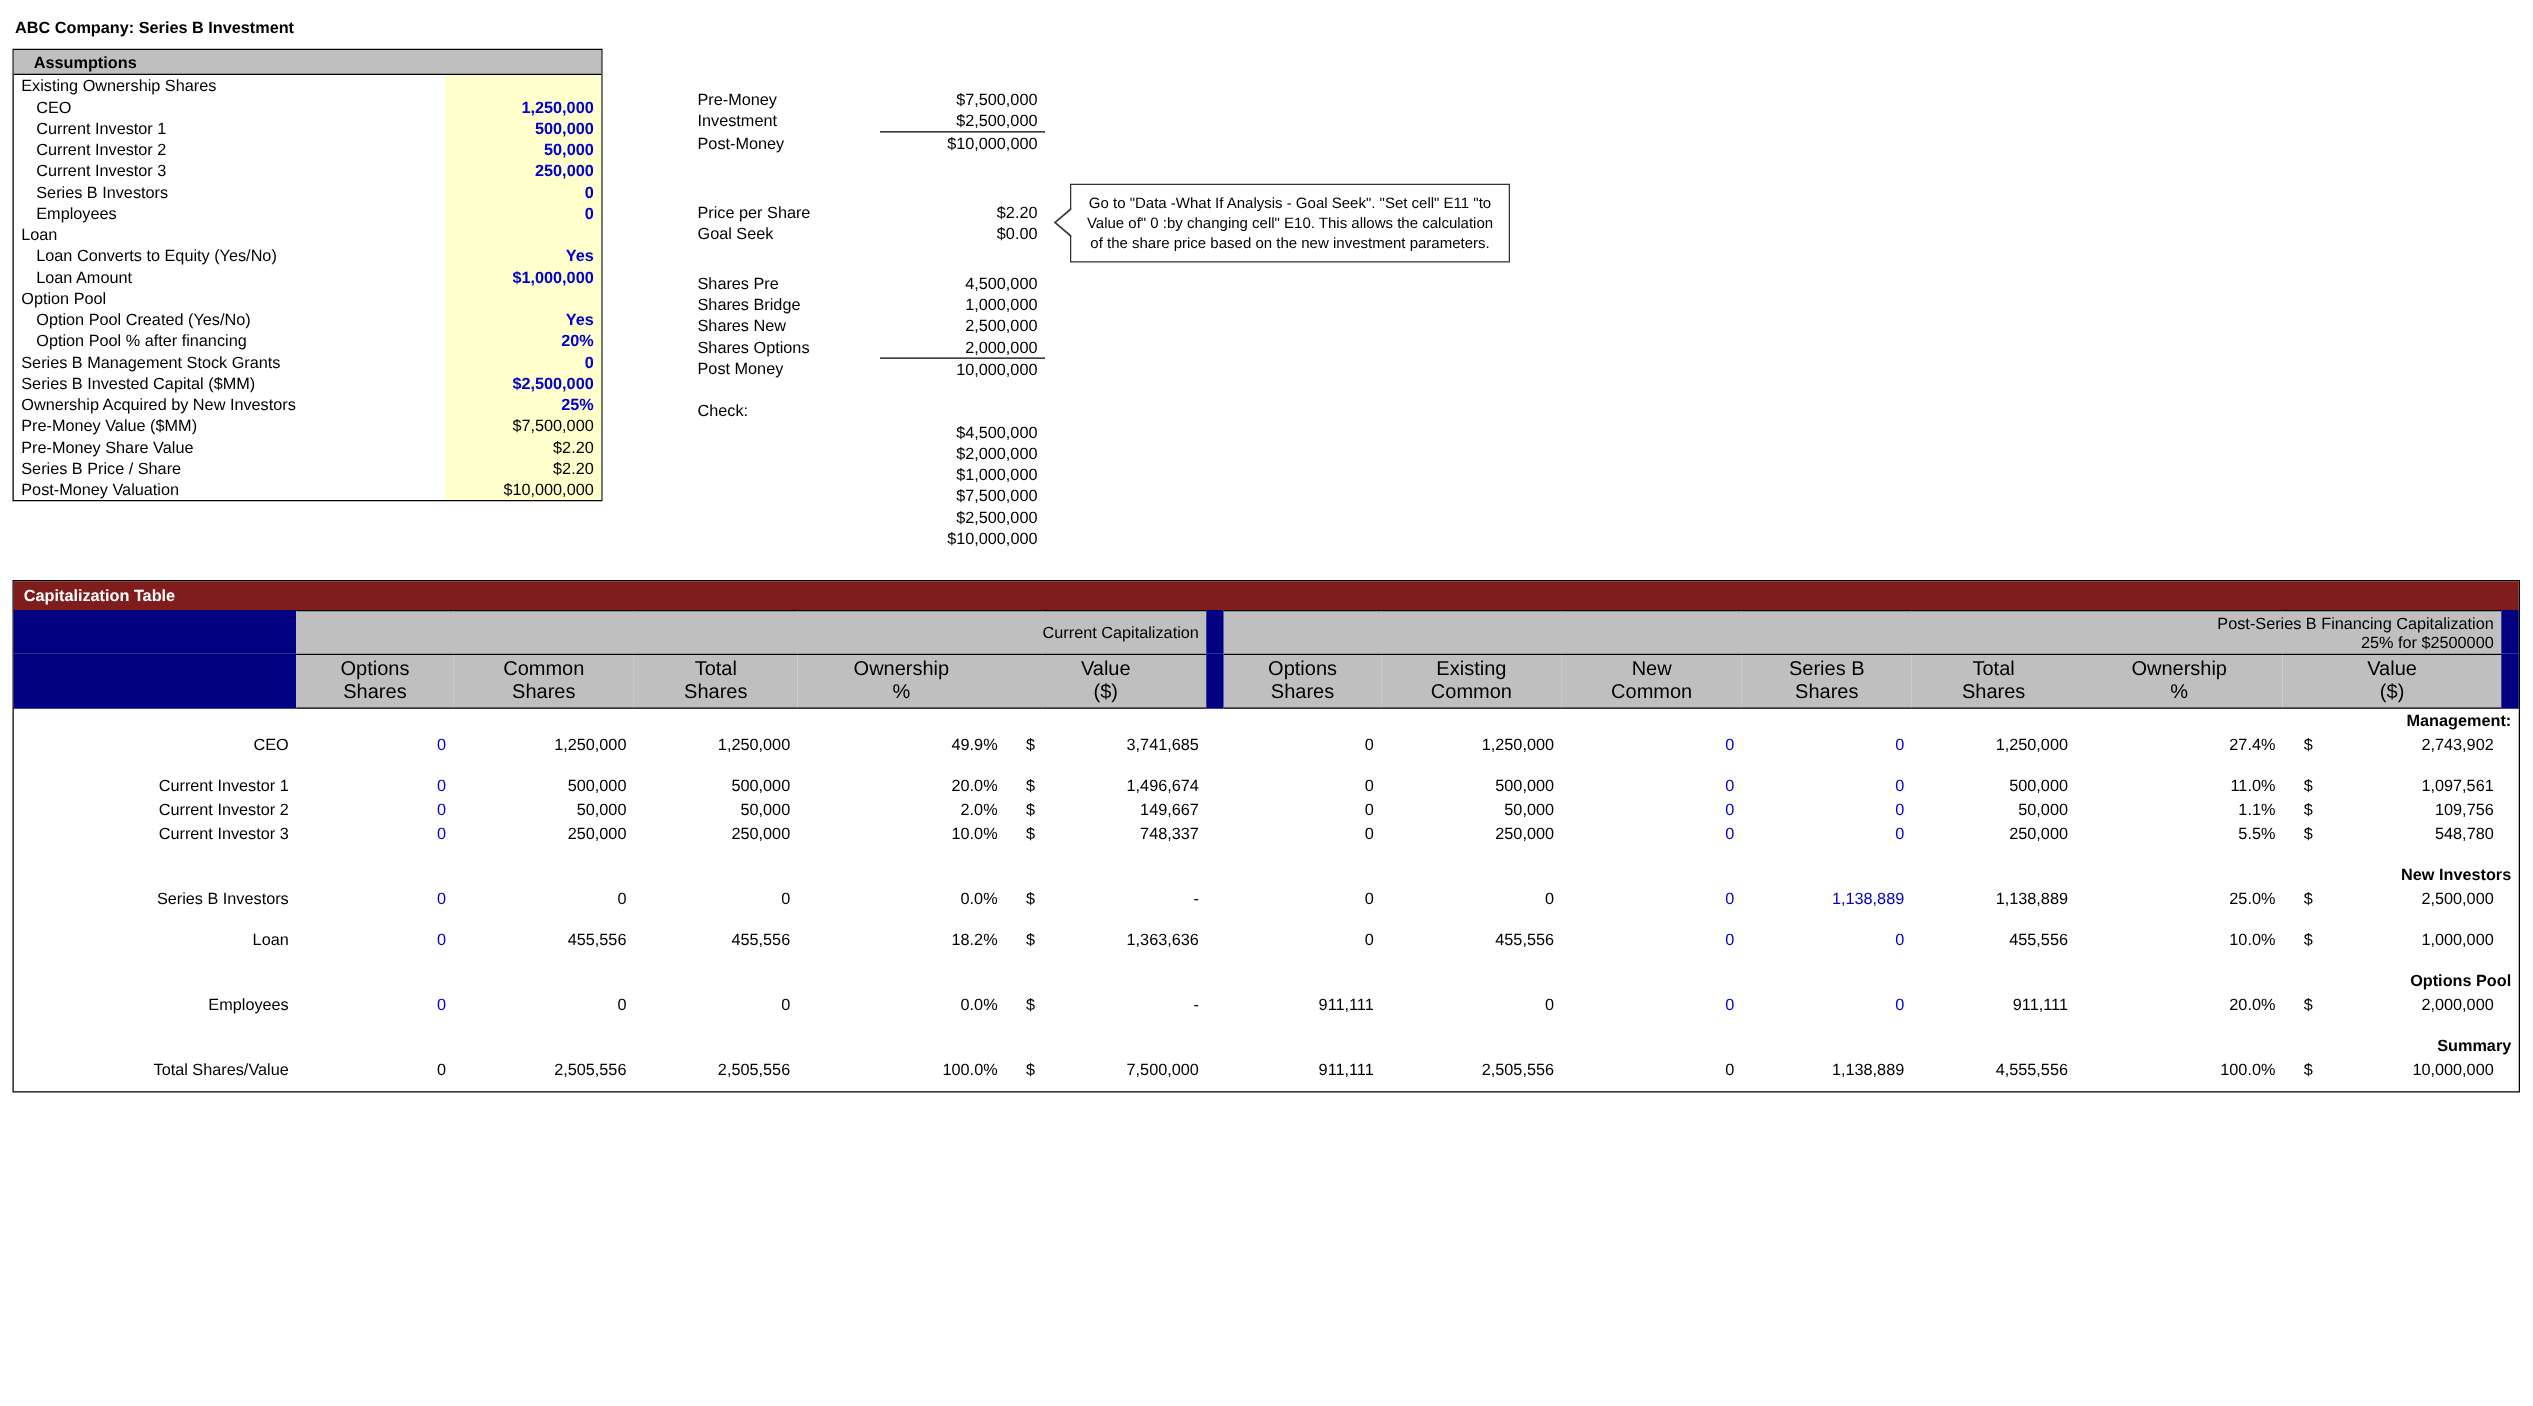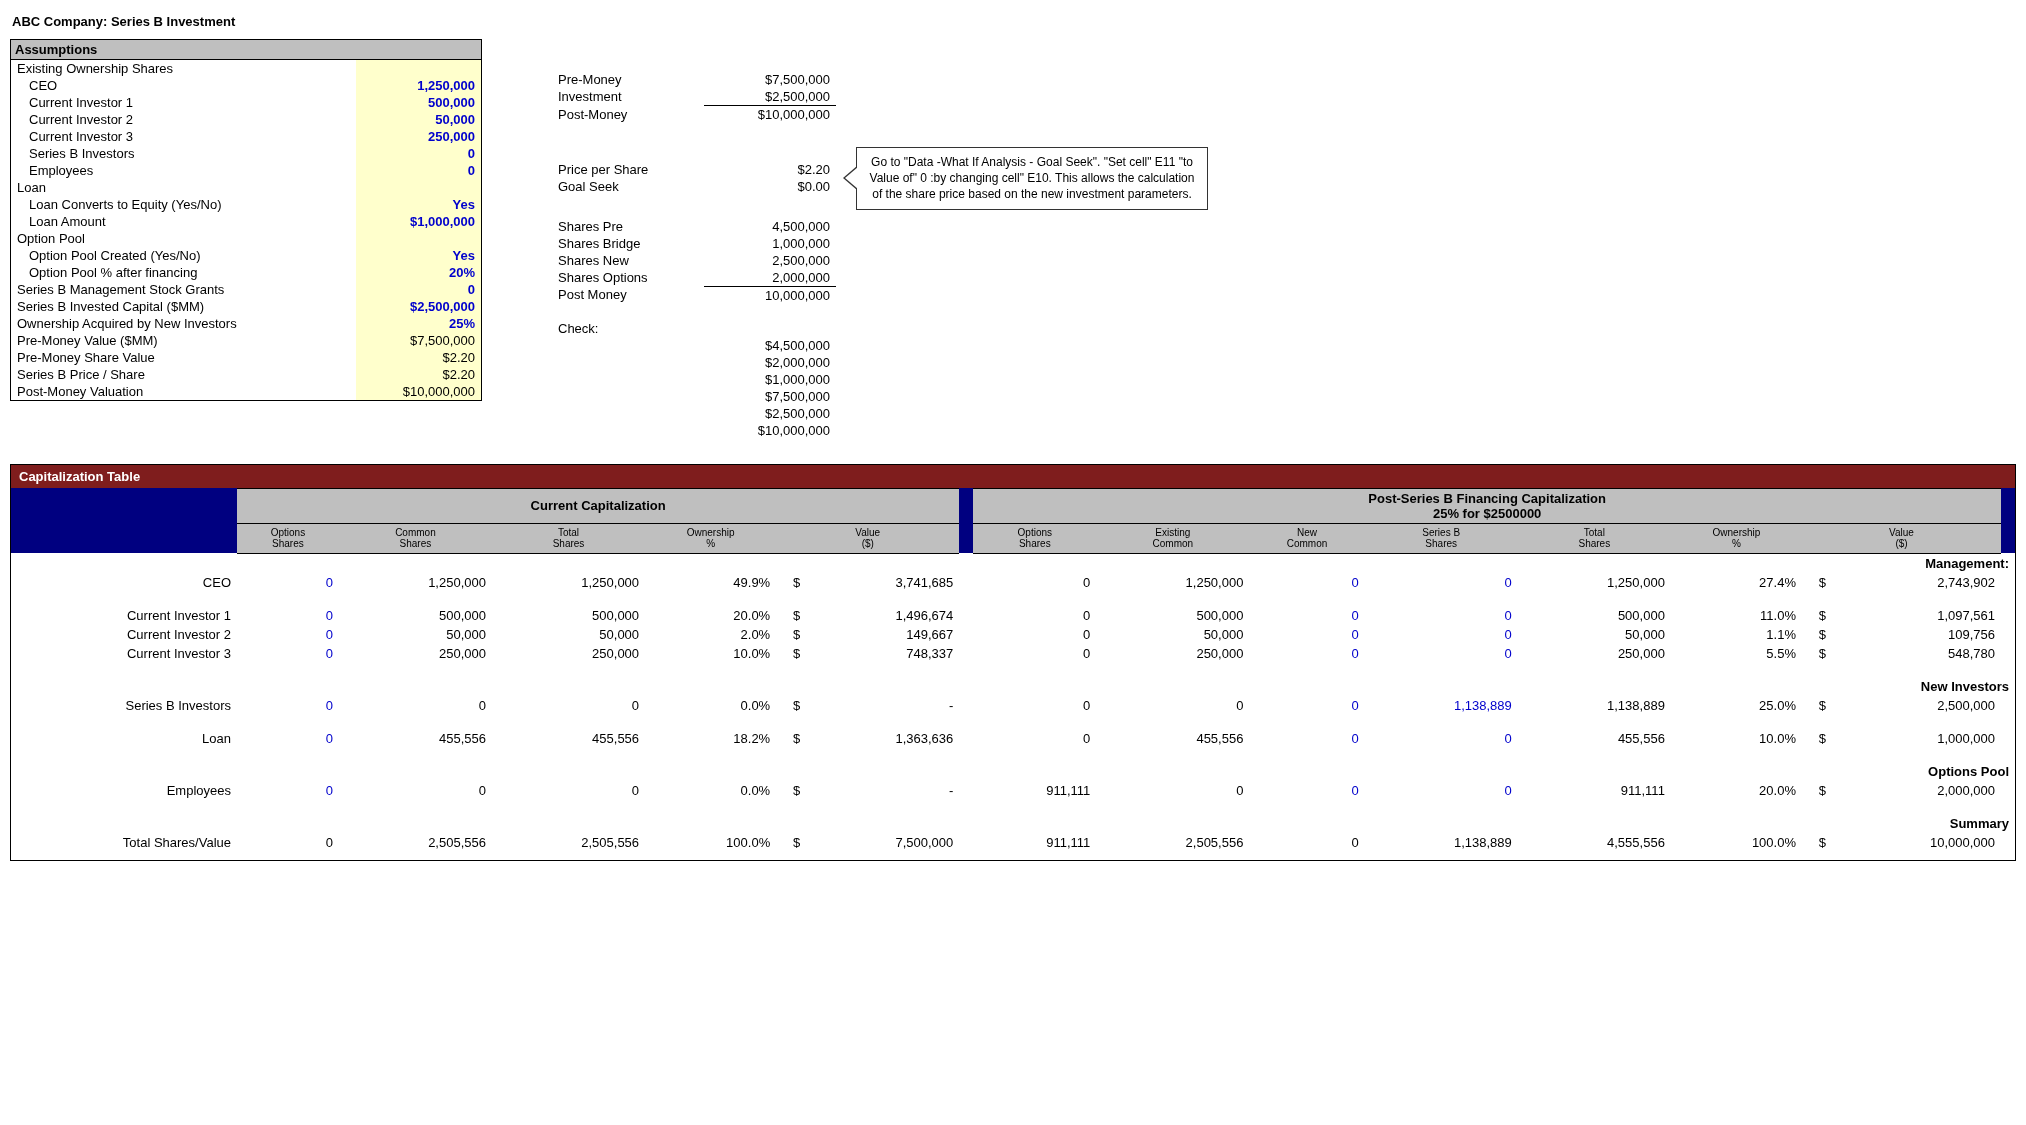--- a/index.html
+++ b/index.html
@@ -1,21 +1,21 @@
 <!DOCTYPE html>
 <html><head>
 <meta charset="utf-8">
 <style>
   html,body{margin:0;padding:0;font-family:Arial,Helvetica,sans-serif;font-size:13px;color:#000;background:#fff}
   body{padding:10px;width:2006px}
   .title{font-weight:bold;margin:4px 0 10px 2px}
   .top-row{display:flex;gap:70px;align-items:flex-start}
   
   .assump{border:1px solid #000;border-collapse:collapse;width:470px}
-  .assump-header{background:#bfbfbf;font-weight:bold;padding:2px 4px;border-bottom:1px solid #000}
+  .assump-header{background:#bfbfbf;font-weight:bold;padding:2px 16px;border-bottom:1px solid #000}
   .assump table{width:100%;border-collapse:collapse}
   .assump td{padding:1px 6px;white-space:nowrap}
   .assump td.val{text-align:right;background:#ffffcc}
   .blue-bold{color:#0000cc;font-weight:bold}
   .indent1{padding-left:18px !important}
   
   .calc{font-size:13px}
   .calc table{border-collapse:collapse}
   .calc td{padding:1px 6px;white-space:nowrap}
   .calc td.lbl{width:140px}
@@ -24,22 +24,22 @@
   
   .callout-wrap{display:flex;align-items:center}
   .callout{border:1px solid #333;padding:6px 10px;width:330px;text-align:center;font-size:12px;line-height:1.35;position:relative;margin-left:20px}
   .callout::before{content:"";position:absolute;left:-14px;top:50%;margin-top:-12px;border-style:solid;border-width:12px 14px 12px 0;border-color:transparent #333 transparent transparent}
   .callout::after{content:"";position:absolute;left:-12px;top:50%;margin-top:-11px;border-style:solid;border-width:11px 13px 11px 0;border-color:transparent #fff transparent transparent}
   
   .cap-wrap{margin-top:25px;border:1px solid #000}
   .cap-topbar{background:#7f1d1d;color:#fff;font-weight:bold;padding:4px 8px}
   .cap{width:100%;border-collapse:collapse;font-size:13px}
   .cap th,.cap td{padding:2px 6px;white-space:nowrap}
-  .cap thead tr.grp th{background:#bfbfbf;font-weight:bold;text-align:center;border-top:1px solid #000;border-bottom:1px solid #000}
-  .cap thead tr.cols th{background:#bfbfbf;font-weight:normal;text-align:center;font-size:10px;border-bottom:1px solid #000;line-height:1.15;padding-top:3px;padding-bottom:3px}
+  .cap thead tr.grp th{background:#bfbfbf;font-weight:normal;text-align:right;border-top:1px solid #000;border-bottom:1px solid #000}
+  .cap thead tr.cols th{background:#bfbfbf;font-weight:normal;text-align:center;font-size:16px;border-bottom:1px solid #000;line-height:1.15;padding-top:3px;padding-bottom:3px}
   .navycol{background:#000080 !important;width:14px;padding:0 !important;border:none !important}
   .cap td.num{text-align:right}
   .cap td.lbl{text-align:right}
   .sec-head{font-weight:bold}
   .row-indent{padding-left:20px !important}
   .blue-num{color:#0000cc}
   .spacer td{height:10px}
   .sm-spacer td{height:4px}
   .leftcol{width:200px}
 </style>

